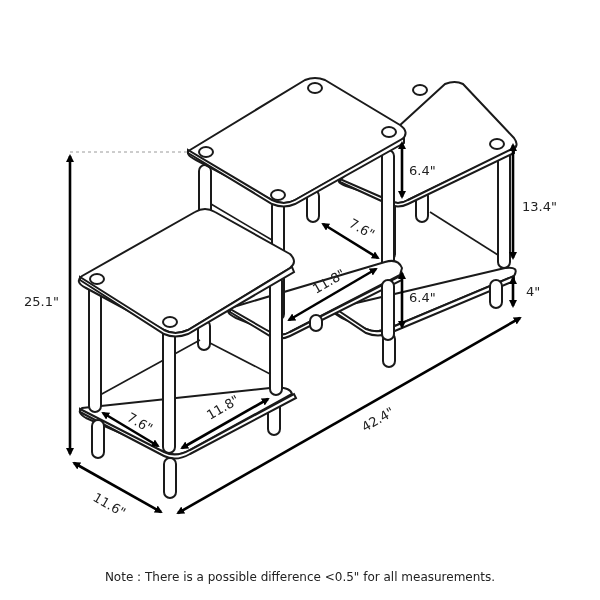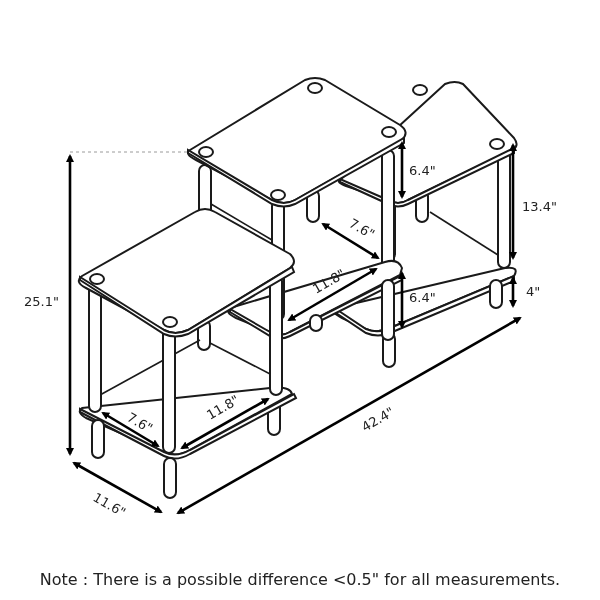--- a/index.html
+++ b/index.html
@@ -6,21 +6,21 @@
   body { width: 600px; height: 600px; position: relative; overflow: hidden; font-family: "Liberation Sans", sans-serif; }
   #diagram { position: absolute; left: 0; top: 0; width: 600px; height: 600px; }
   .shelf { fill: #ffffff; stroke: #1a1a1a; stroke-width: 2; stroke-linejoin: round; }
   .edge { fill: #ffffff; stroke: #1a1a1a; stroke-width: 2; }
   .leg { fill: #ffffff; stroke: #1a1a1a; stroke-width: 2; }
   .hole { fill: #ffffff; stroke: #1a1a1a; stroke-width: 2; }
   .line { stroke: #1a1a1a; stroke-width: 1.6; fill: none; }
   .dim { stroke: #000000; stroke-width: 2.6; fill: none; }
   .dash { stroke: #9a9a9a; stroke-width: 1; stroke-dasharray: 3 3; fill: none; }
   .lbl { font-family: "DejaVu Sans", sans-serif; font-size: 13px; fill: #222222; }
-  .note { position: absolute; left: 0; width: 600px; top: 570px; text-align: center; font-family: "DejaVu Sans", sans-serif; font-size: 16px; color: #222222; }
+  .note { position: absolute; left: 0; width: 600px; top: 570px; text-align: center; font-family: "DejaVu Sans", sans-serif; font-size: 12px; color: #222222; }
 </style>
 </head>
 <body>
 
 <svg id="diagram" viewBox="0 0 600 600" xmlns="http://www.w3.org/2000/svg">
   <defs>
     <marker id="arr" markerWidth="8" markerHeight="8" refX="6" refY="4" orient="auto-start-reverse" markerUnits="userSpaceOnUse">
       <path d="M0,0 L8,4 L0,8 Z" fill="#000"></path>
     </marker>
   </defs>

